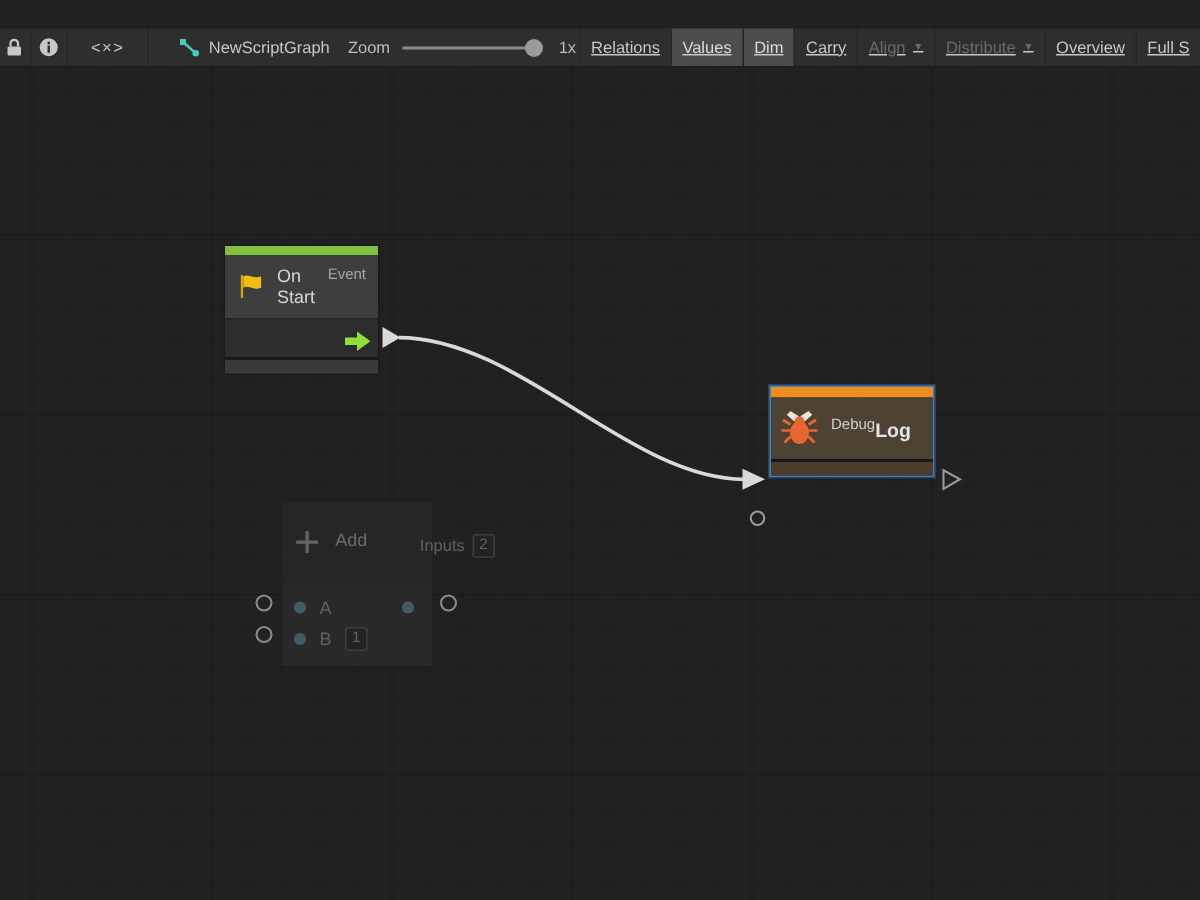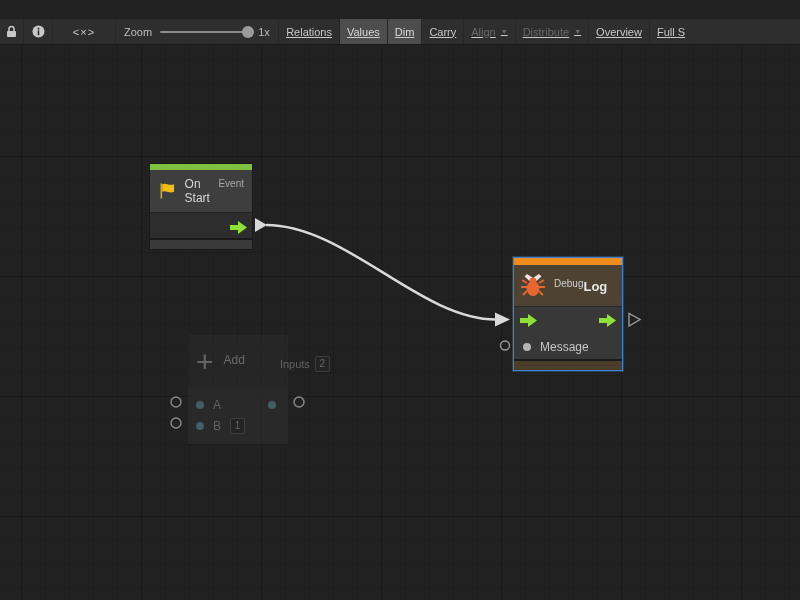--- a/index.html
+++ b/index.html
@@ -23,21 +23,21 @@
   .tbtn { display:flex; align-items:center; justify-content:center; border-right:1px solid #272727; }
   #lock-btn   { width:24px; }
   #info-btn   { width:29px; }
   #code-btn   { width:63px; color:#C8C8C8; font-size:11px; letter-spacing:1px; }
   #graph-item { display:flex; align-items:center; gap:6px; margin-left:21px; width:122px; }
   #zoom-group { display:flex; align-items:center; margin-left:8px; }
   #zoom-label { color:#BDBDBD; }
   #zoom-slider { position:relative; width:94px; height:26px; margin-left:8px; }
   #zoom-slider .track { position:absolute; left:0; right:6px; top:12px; height:2px; background:#8A8A8A; border-radius:1px; }
   #zoom-slider .knob  { position:absolute; right:0; top:7px; width:12px; height:12px; border-radius:50%; background:#9B9B9B; }
-  #zoom-value { margin-left:4px; width:18px; color:#BDBDBD; }
+  #zoom-value { margin-left:4px; width:18px; color:#BDBDBD;text-align:right; }
   #toggles { display:flex; align-items:stretch; margin-left:2px;text-decoration:underline; }
   .toggle { display:flex; align-items:center; padding:0 7px; border-left:1px solid #262626; white-space:nowrap; }
   .toggle.active   { background:#4D4D4D; color:#DADADA;text-align:center; }
   .toggle.disabled { color:#6A6A6A; }
   .toggle .dd { font-size:7px; margin-left:5px; }
 
   
   #canvas { position:absolute; left:0; top:45px; width:800px; height:555px;
             background-color:#212121;
             background-image:
@@ -116,20 +116,28 @@
       <svg width="13" height="13" viewBox="0 0 13 13">
         <circle cx="6.5" cy="6.5" r="6" fill="#C8C8C8"></circle>
         <rect x="5.7" y="2.8" width="1.6" height="1.8" fill="#2E2E2E"></rect>
         <rect x="5.7" y="5.4" width="1.6" height="4.8" fill="#2E2E2E"></rect>
       </svg>
     </div>
     <div class="tbtn" id="code-btn">
       <span>&lt;×&gt;</span>
     </div>
 
+    <div id="graph-item">
+      <svg width="13" height="12" viewBox="0 0 13 12">
+        <rect x="0" y="0" width="4" height="4" fill="#4AC8BE"></rect>
+        <path d="M2 2 L10 9" stroke="#4AC8BE" stroke-width="1.6" fill="none"></path>
+        <circle cx="10.5" cy="9.5" r="2.2" fill="#4AC8BE"></circle>
+      </svg>
+      <span>NewScriptGraph</span>
+    </div>
 
     <div id="zoom-group">
       <span id="zoom-label">Zoom</span>
       <div id="zoom-slider">
         <div class="track"></div>
         <div class="knob"></div>
       </div>
       <span id="zoom-value">1x</span>
     </div>
 
@@ -218,34 +226,20 @@
           <path d="M19 0 L13.5 3.5 L16.5 7 L21.5 2.5 Z" fill="#E9E4DC"></path>
           <path d="M7 9 L2 6 M7 13 L1 13 M7 17 L3 21 M19 9 L24 6 M19 13 L25 13 M19 17 L23 21" stroke="#E8662F" stroke-width="1.8" fill="none"></path>
           <circle cx="13" cy="7" r="3.4" fill="#E8662F"></circle>
           <ellipse cx="13" cy="14.5" rx="6.4" ry="7.5" fill="#E8662F"></ellipse>
         </svg>
         <div class="tcol">
           <span class="ncat">Debug</span>
           <span class="ntitle">Log</span>
         </div>
       </div>
-      <div class="body">
-        <div class="row1">
-          <svg width="17" height="13" viewBox="0 0 17 13">
-            <path d="M0 4 H8 V0 L17 6.5 L8 13 V9 H0 Z" fill="#8FE13A"></path>
-          </svg>
-          <svg width="17" height="13" viewBox="0 0 17 13">
-            <path d="M0 4 H8 V0 L17 6.5 L8 13 V9 H0 Z" fill="#8FE13A"></path>
-          </svg>
-        </div>
-        <div class="row2">
-          <span class="dot gray"></span>
-          <span class="plabel">Message</span>
-        </div>
-      </div>
       <div class="gap"></div>
       <div class="footer"></div>
     </div>
 
     <svg id="overlay">
 
       <polygon points="255,173 255,187 267,180" fill="#D9D9D9"></polygon>
 
       <path d="M 266 180 C 346 180, 420 274.5, 496 274.5" stroke="#D9D9D9" stroke-width="2.5" fill="none"></path>
 

